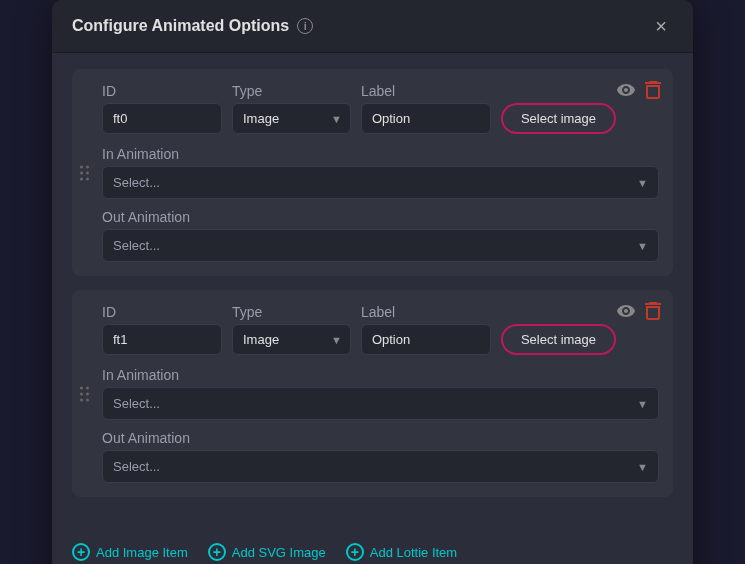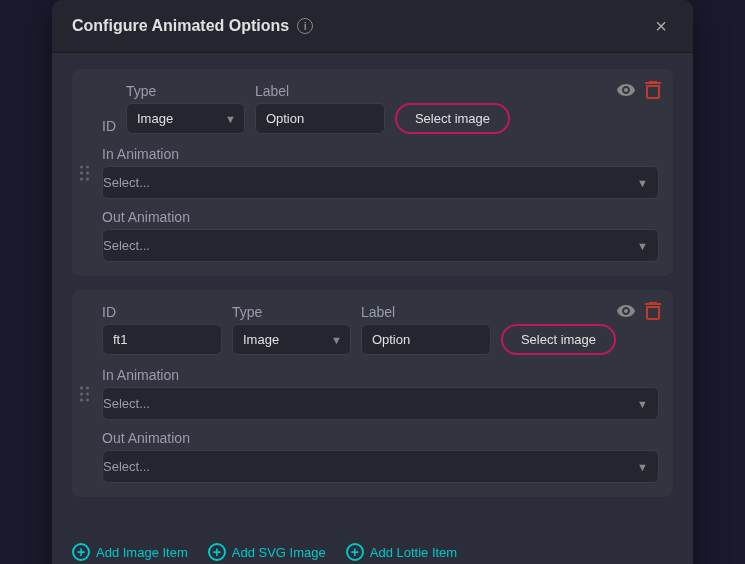--- a/index.html
+++ b/index.html
@@ -196,21 +196,21 @@
       align-items: center;
       background: #23252f;
       border: 1px solid #3a3c4a;
       border-radius: 6px;
       overflow: hidden;
     }
     .anim-select {
       background: transparent;
       border: none;
       color: #9a9cab;
-      padding: 8px 0;
+      padding: 8px 10px;
       font-size: 13px;
       outline: none;
       cursor: pointer;
       appearance: none;
       -webkit-appearance: none;
       flex: 1;
     }
     .anim-select-arrow {
       color: #888;
       padding: 0 10px;
@@ -307,20 +307,21 @@
         </button>
         <button class="action-icon delete-icon">
           <svg width="16" height="18" viewBox="0 0 16 18" fill="none" xmlns="http://www.w3.org/2000/svg">
             <path d="M1 16C1 17.1 1.9 18 3 18H13C14.1 18 15 17.1 15 16V4H1V16ZM3 6H13V16H3V6ZM12.5 1L11.5 0H4.5L3.5 1H0V3H16V1H12.5Z" fill="#c0392b"></path>
           </svg>
         </button>
       </div>
       <div class="item-top-row">
         <div class="field-group">
           <span class="field-label">ID</span>
+          <input class="field-input id-field" type="text" value="ft0" style="">
         </div>
         <div class="field-group">
           <span class="field-label">Type</span>
           <div class="type-select-wrap">
             <select class="type-select">
               <option>Image</option>
               <option>SVG</option>
               <option>Lottie</option>
             </select>
             <span class="type-select-arrow">▼</span>

